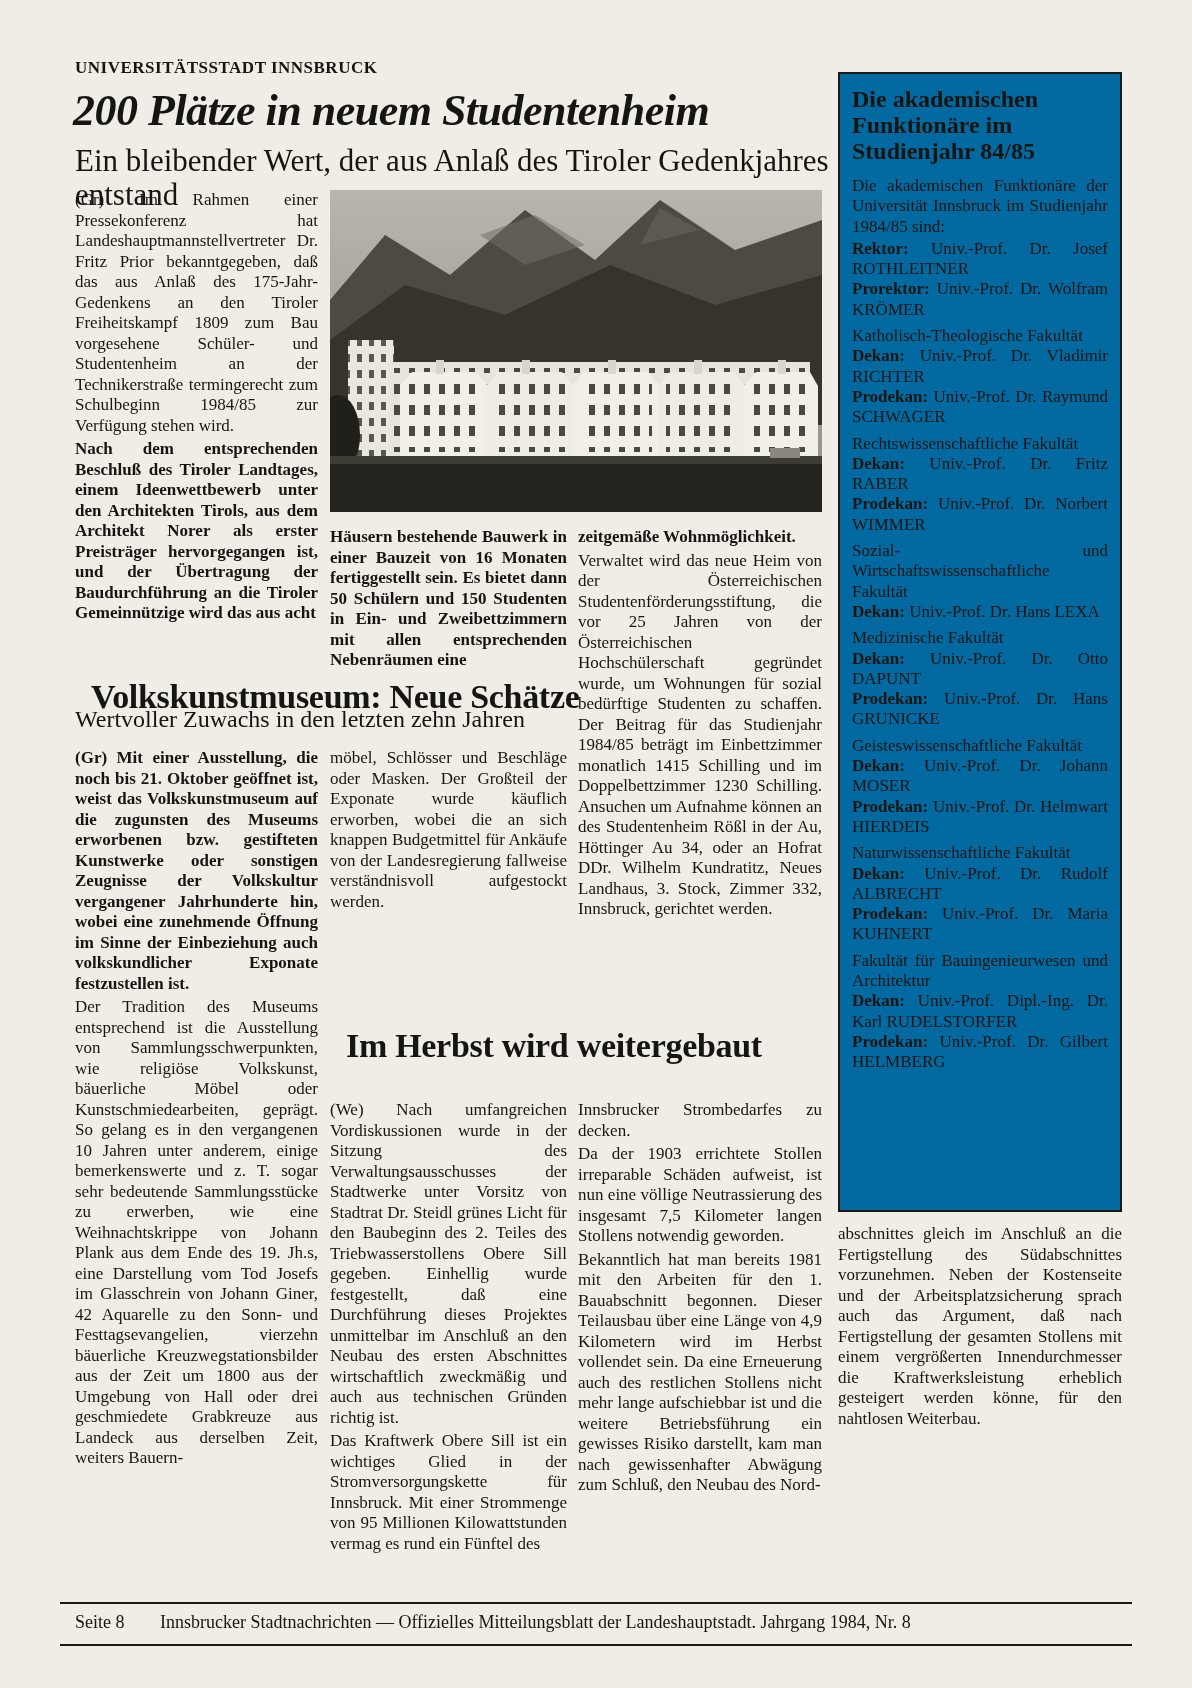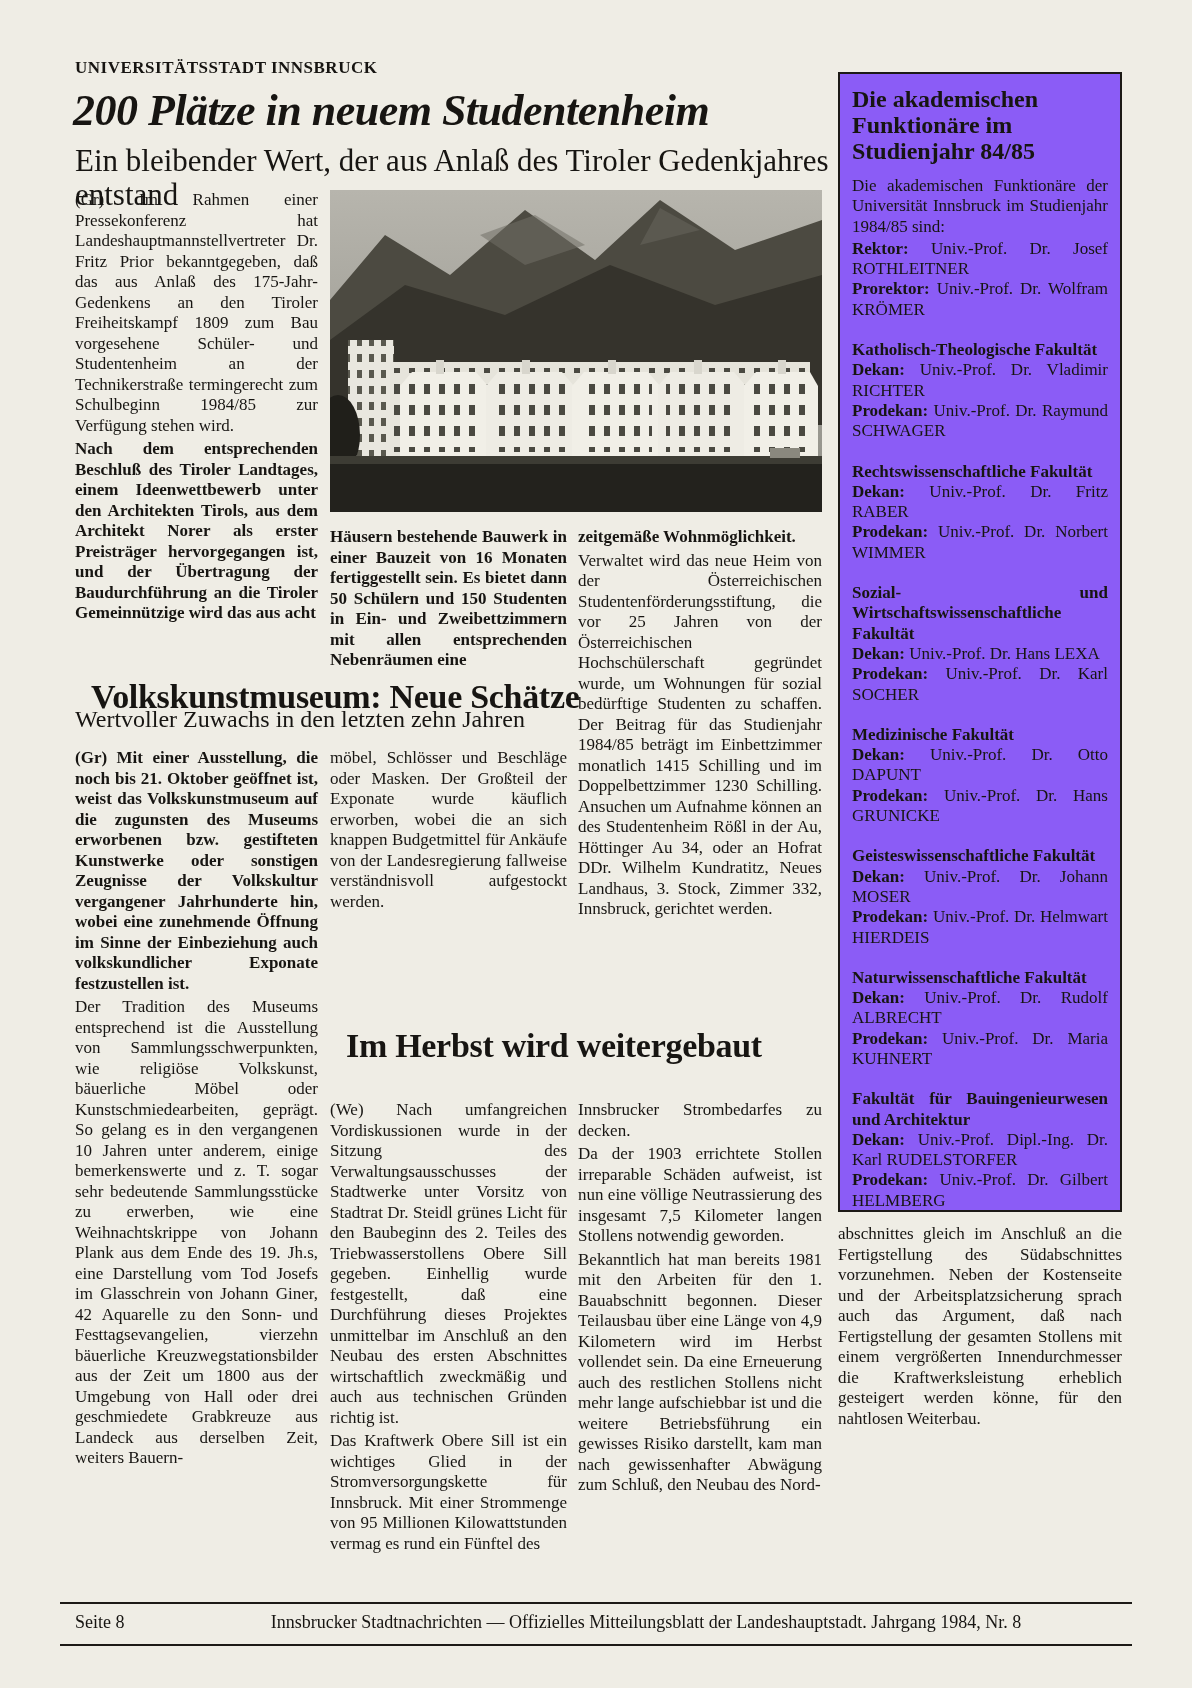--- a/index.html
+++ b/index.html
@@ -14,28 +14,28 @@
   .headline-xl{font-weight:bold;font-size:44px;line-height:1.05;letter-spacing:-.5px;margin:0;}
   .headline-l{font-weight:bold;font-size:34px;line-height:1.05;letter-spacing:-.3px;margin:16px;}
   .subhead{font-size:31px;line-height:1.1;}
   .subhead-m{font-size:24px;line-height:1.1;}
   .col{font-size:17px;line-height:20.5px;}
   .just{text-align:justify;}
   .col p{margin:0 0 3px 0;}
   .bold{font-weight:bold;}
   .photo-frame{overflow:hidden;background:#8f8e86;}
   .sidebar-box{
-    border:2px solid #1c1a16;background:#8b5cf6;
+    border:2px solid #1c1a16;background:#0369a1;
     padding:12px 12px 10px 12px;box-sizing:border-box;
   }
   .sb-title{font-weight:bold;font-size:24px;line-height:26px;margin:0 0 12px 0;}
   .sb-body{font-size:17px;line-height:20.3px;text-align:justify;}
   .sb-intro{margin:0 0 2px 0;text-align:justify;}
   .sb-line{text-align:justify;}
-  .sb-fac{font-weight:bold;margin-top:20px;text-align:justify;}
+  .sb-fac{font-weight:normal;margin-top:6px;text-align:justify;}
   .rule{background:#1c1a16;height:2px;}
   .footer-text{font-size:18px;}
 </style>
 </head>
 <body>
 
 <div class="page">
 
   <div class="abs kicker" style="left:75px;top:58px;">UNIVERSITÄTSSTADT INNSBRUCK</div>
 
@@ -117,21 +117,20 @@
           <div class="sb-line"><b>Rektor: </b>Univ.-Prof. Dr. Josef ROTHLEITNER</div>
           <div class="sb-line"><b>Prorektor: </b>Univ.-Prof. Dr. Wolfram KRÖMER</div>
           <div class="sb-fac">Katholisch-Theologische Fakultät</div>
           <div class="sb-line"><b>Dekan: </b>Univ.-Prof. Dr. Vladimir RICHTER</div>
           <div class="sb-line"><b>Prodekan: </b>Univ.-Prof. Dr. Raymund SCHWAGER</div>
           <div class="sb-fac">Rechtswissenschaftliche Fakultät</div>
           <div class="sb-line"><b>Dekan: </b>Univ.-Prof. Dr. Fritz RABER</div>
           <div class="sb-line"><b>Prodekan: </b>Univ.-Prof. Dr. Norbert WIMMER</div>
           <div class="sb-fac">Sozial- und Wirtschaftswissenschaftliche Fakultät</div>
           <div class="sb-line"><b>Dekan: </b>Univ.-Prof. Dr. Hans LEXA</div>
-          <div class="sb-line"><b>Prodekan: </b>Univ.-Prof. Dr. Karl SOCHER</div>
           <div class="sb-fac">Medizinische Fakultät</div>
           <div class="sb-line"><b>Dekan: </b>Univ.-Prof. Dr. Otto DAPUNT</div>
           <div class="sb-line"><b>Prodekan: </b>Univ.-Prof. Dr. Hans GRUNICKE</div>
           <div class="sb-fac">Geisteswissenschaftliche Fakultät</div>
           <div class="sb-line"><b>Dekan: </b>Univ.-Prof. Dr. Johann MOSER</div>
           <div class="sb-line"><b>Prodekan: </b>Univ.-Prof. Dr. Helmwart HIERDEIS</div>
           <div class="sb-fac">Naturwissenschaftliche Fakultät</div>
           <div class="sb-line"><b>Dekan: </b>Univ.-Prof. Dr. Rudolf ALBRECHT</div>
           <div class="sb-line"><b>Prodekan: </b>Univ.-Prof. Dr. Maria KUHNERT</div>
           <div class="sb-fac">Fakultät für Bauingenieurwesen und Architektur</div>
@@ -161,16 +160,16 @@
   <div class="abs col just" style="left:578px;top:1100px;width:244px;">
     <p>Innsbrucker Strombedarfes zu decken.</p>
     <p>Da der 1903 errichtete Stollen irreparable Schäden aufweist, ist nun eine völlige Neutrassierung des insgesamt 7,5 Kilometer langen Stollens notwendig geworden.</p>
     <p>Bekanntlich hat man bereits 1981 mit den Arbeiten für den 1. Bauabschnitt begonnen. Dieser Teilausbau über eine Länge von 4,9 Kilometern wird im Herbst vollendet sein. Da eine Erneuerung auch des restlichen Stollens nicht mehr lange aufschiebbar ist und die weitere Betriebsführung ein gewisses Risiko darstellt, kam man nach gewissenhafter Abwägung zum Schluß, den Neubau des Nord-</p>
   </div>
 
   <div class="abs col just" style="left:838px;top:1224px;width:284px;">abschnittes gleich im Anschluß an die Fertigstellung des Südabschnittes vorzunehmen. Neben der Kostenseite und der Arbeitsplatzsicherung sprach auch das Argument, daß nach Fertigstellung der gesamten Stollens mit einem vergrößerten Innendurchmesser die Kraftwerksleistung erheblich gesteigert werden könne, für den nahtlosen Weiterbau.</div>
 
   <div class="abs rule" style="left:60px;top:1602px;width:1072px;"></div>
   <div class="abs footer-text" style="left:75px;top:1612px;">Seite 8</div>
-  <div class="abs footer-text" style="left:160px;top:1612px;width:972px;text-align:center;">Innsbrucker Stadtnachrichten — Offizielles Mitteilungsblatt der Landeshauptstadt. Jahrgang 1984, Nr. 8</div>
+  <div class="abs footer-text" style="left:160px;top:1612px;width:972px;text-align:left;">Innsbrucker Stadtnachrichten — Offizielles Mitteilungsblatt der Landeshauptstadt. Jahrgang 1984, Nr. 8</div>
   <div class="abs rule" style="left:60px;top:1644px;width:1072px;"></div>
 
 </div>
 
 </body></html>

